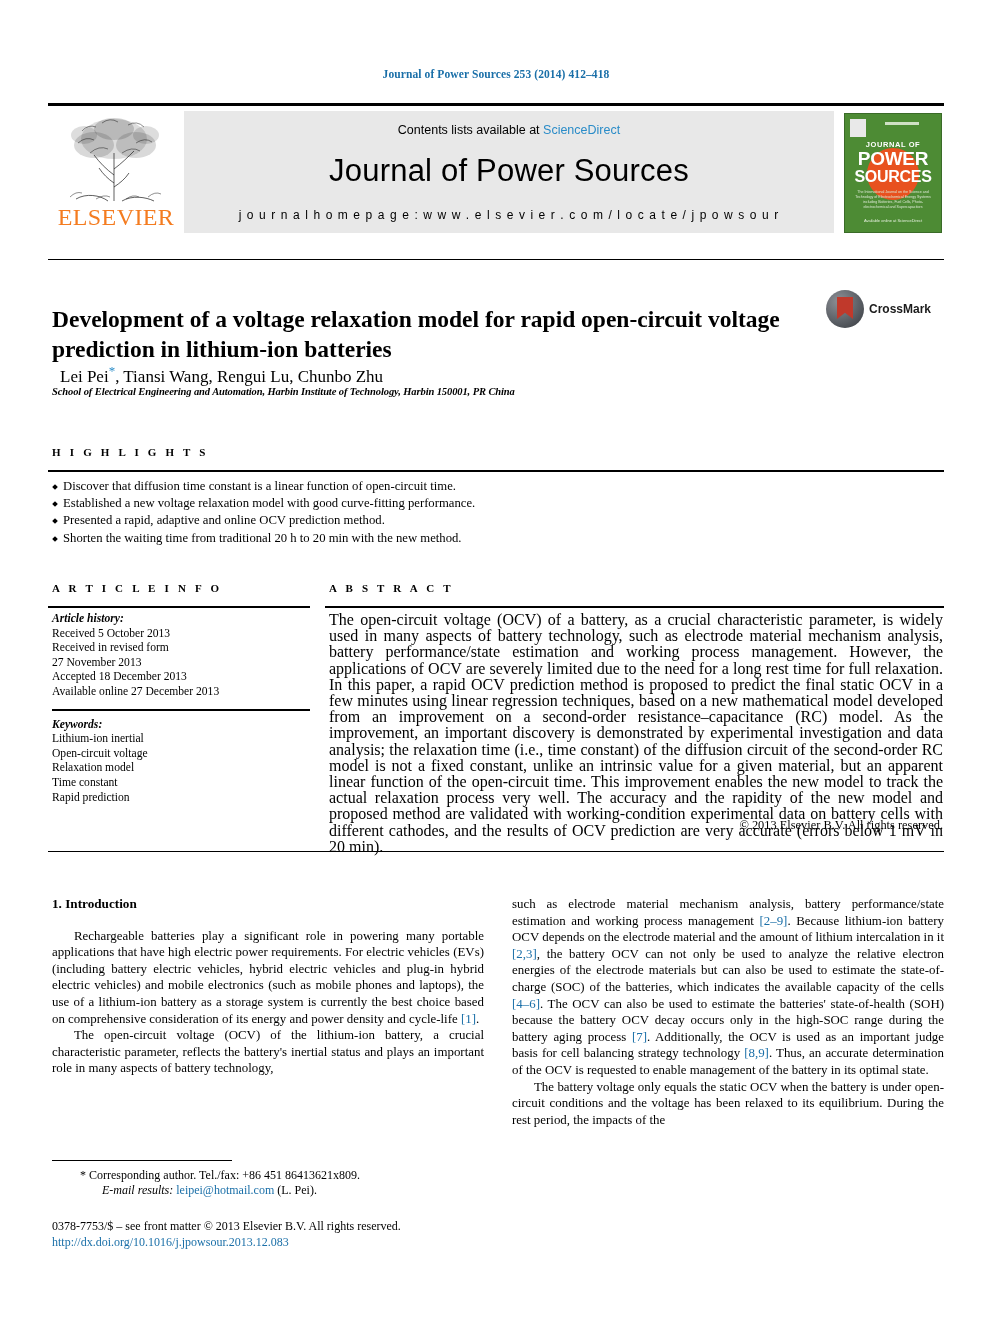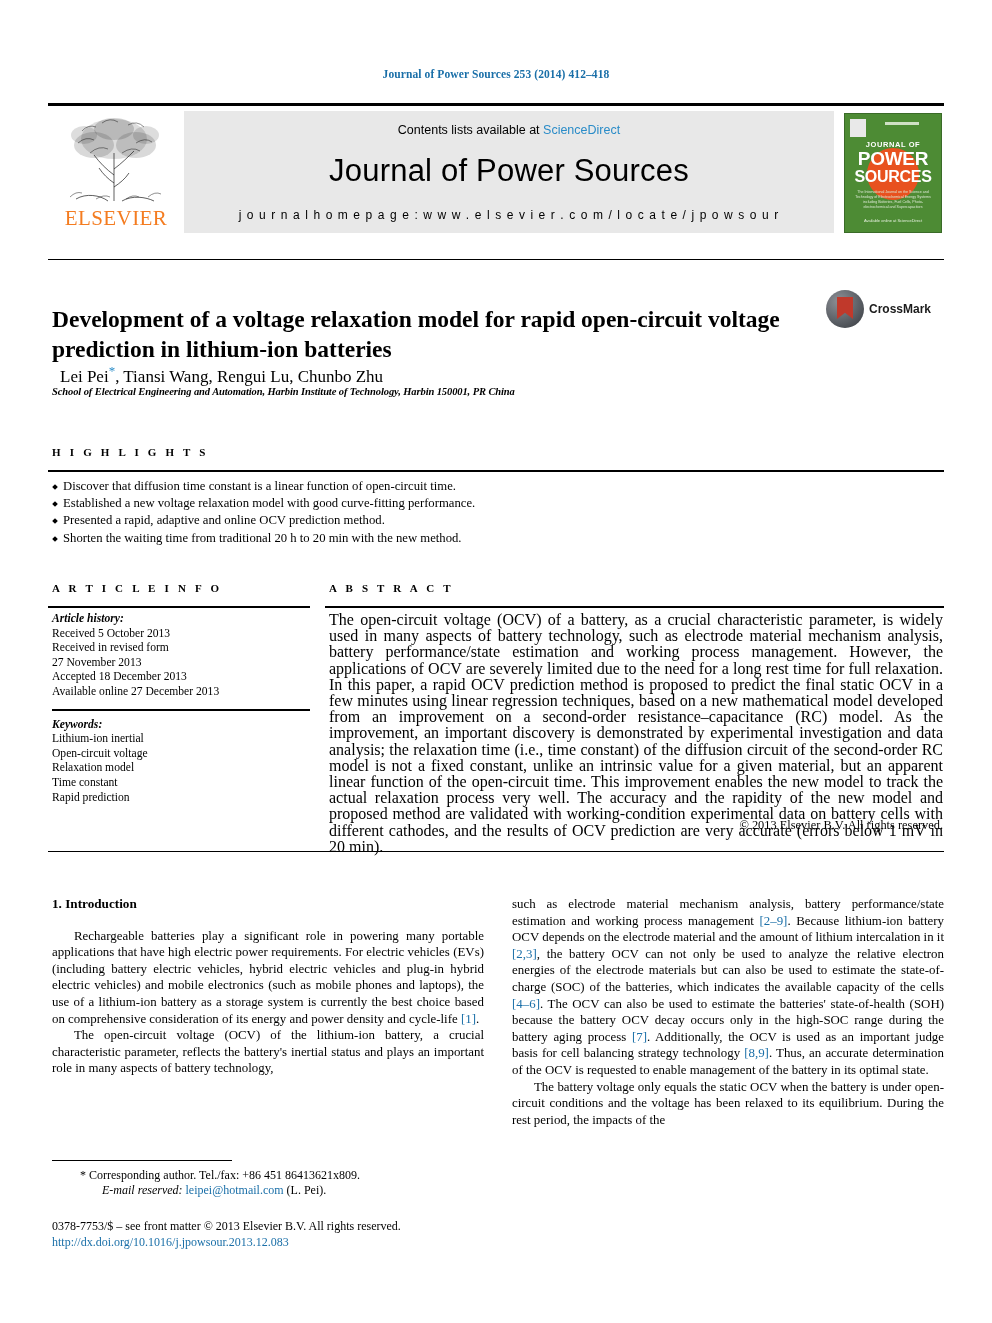--- a/index.html
+++ b/index.html
@@ -60,21 +60,21 @@
     left: 8px; top: 2px;
     width: 118px;
     height: 92px;
   }
   .elsevier-word {
     position: absolute;
     left: 6px; bottom: 2px;
     width: 124px;
     text-align: center;
     font-family: "Liberation Serif", serif;
-    font-size: 21px;
+    font-size: 24px;
     letter-spacing: 0.4px;
     color: #F47C20;
     font-weight: normal;
   }
   .masthead-center {
     flex: 1 1 auto;
     background: #e8e8e8;
     position: relative;
     margin-left: 2px;
     margin-right: 6px;
@@ -463,21 +463,21 @@
 
   <div class="col col-right">
     <p style="text-indent:0">such as electrode material mechanism analysis, battery performance/state estimation and working process management <span class="ref" style="color:#1a6fa8">[2–9]</span>. Because lithium-ion battery OCV depends on the electrode material and the amount of lithium intercalation in it <span class="ref" style="color:#1a6fa8">[2,3]</span>, the battery OCV can not only be used to analyze the relative electron energies of the electrode materials but can also be used to estimate the state-of-charge (SOC) of the batteries, which indicates the available capacity of the cells <span class="ref" style="color:#1a6fa8">[4–6]</span>. The OCV can also be used to estimate the batteries' state-of-health (SOH) because the battery OCV decay occurs only in the high-SOC range during the battery aging process <span class="ref" style="color:#1a6fa8">[7]</span>. Additionally, the OCV is used as an important judge basis for cell balancing strategy technology <span class="ref" style="color:#1a6fa8">[8,9]</span>. Thus, an accurate determination of the OCV is requested to enable management of the battery in its optimal state.</p>
     <p>The battery voltage only equals the static OCV when the battery is under open-circuit conditions and the voltage has been relaxed to its equilibrium. During the rest period, the impacts of the</p>
   </div>
 
   <div class="footnote-rule"></div>
   <div class="footnote">
     <div class="fn-line">* Corresponding author. Tel./fax: +86 451 86413621x809.</div>
     <div class="fn-line2">
-      <span class="fn-em">E-mail reserved:</span>
+      <span class="fn-em">E-mail results:</span>
       <span class="link">leipei@hotmail.com</span>
       <span>(L. Pei).</span>
     </div>
   </div>
 
   <div class="imprint">
     <div>0378-7753/$ – see front matter © 2013 Elsevier B.V. All rights reserved.</div>
     <div class="link">http://dx.doi.org/10.1016/j.jpowsour.2013.12.083</div>
   </div>
 

